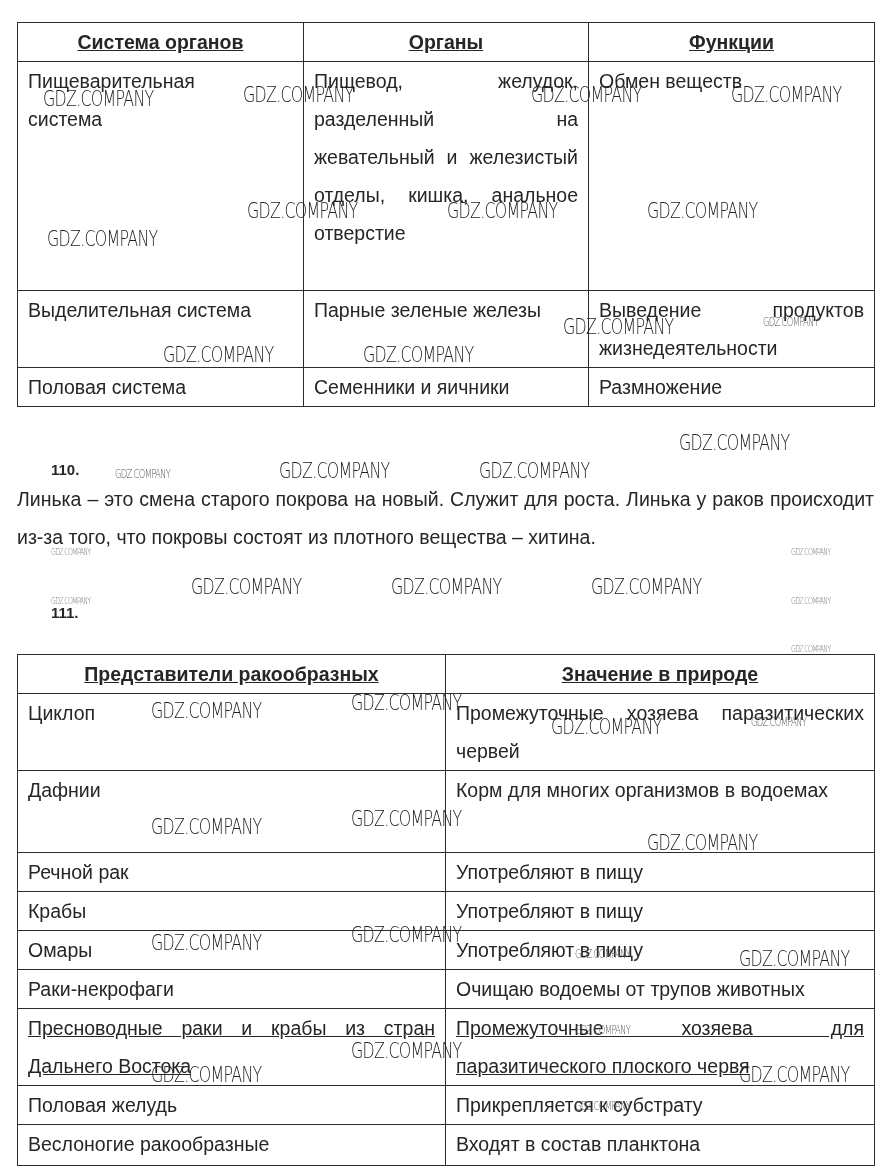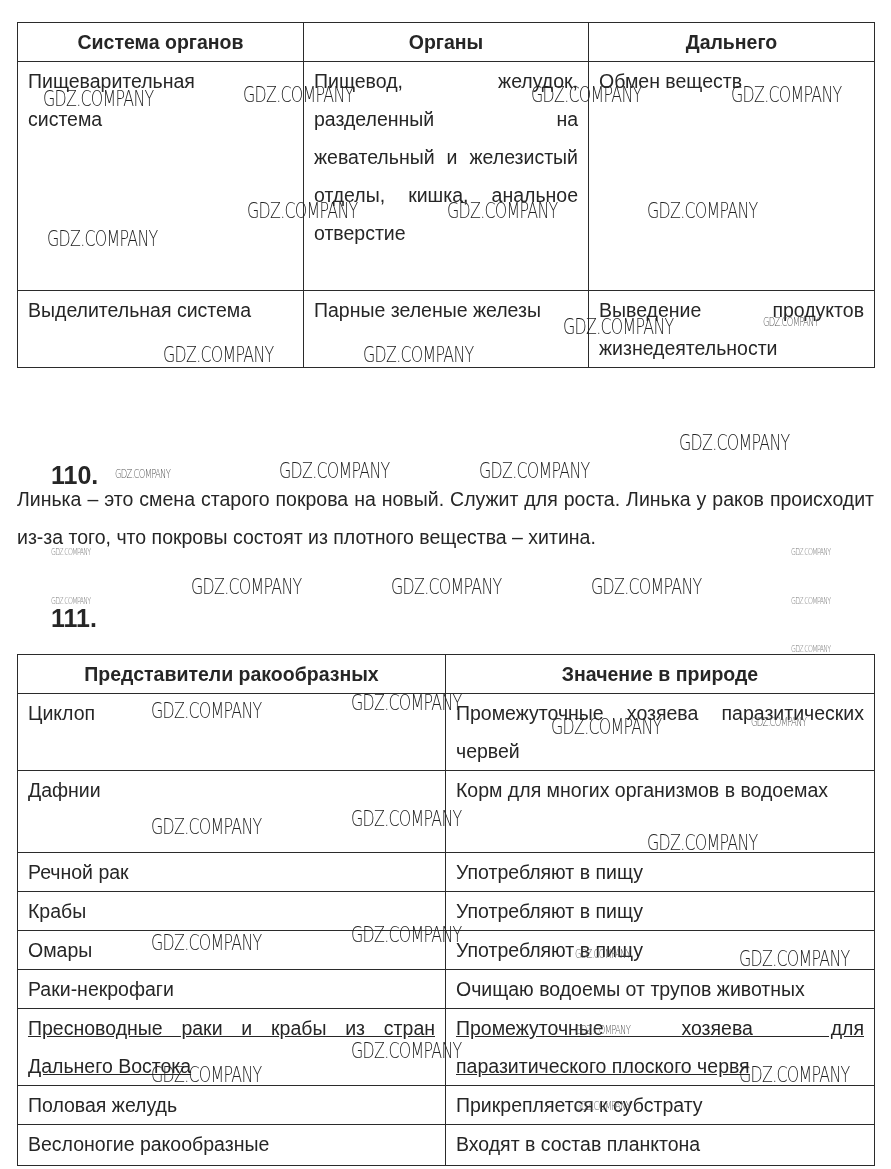--- a/index.html
+++ b/index.html
@@ -1,23 +1,23 @@
 <!DOCTYPE html>
 <html><head>
 <meta charset="utf-8">
 <style>
   html, body { margin: 0; padding: 0; background: #ffffff; }
   body { width: 891px; height: 1169px; position: relative; overflow: hidden;
          font-family: "Liberation Sans", sans-serif; color: #262626; }
   table { border-collapse: collapse; position: absolute; table-layout: fixed; }
   td, th { border: 1.5px solid #2b2b2b; vertical-align: top; padding: 0 10px;
            font-size: 19.5px; line-height: 38px; }
-  th { font-weight: bold; text-align: center; height: 38px; vertical-align: middle; line-height: 26px; }
+  th { font-weight: bold; text-align: center; height: 38px; vertical-align: middle; line-height: 26px; text-decoration: underline; }
   .just-last { text-align: justify; }
-  .num { position: absolute; font-weight: bold; font-size: 25px; }
+  .num { position: absolute; font-weight: bold; font-size: 15px; }
   .para { position: absolute; left: 17px; width: 857px; font-size: 19.5px; line-height: 38px;
           text-align: justify; }
   .wm { position: absolute; font-family: "DejaVu Sans", sans-serif; font-weight: 200;
         color: #222; letter-spacing: -1px; transform: scaleX(0.72); transform-origin: left top;
         white-space: nowrap; pointer-events: none; }
   .wm.big { font-size: 22px; }
   .wm.small { font-size: 12px; transform: scaleX(0.7); color: #555; }
   .wm.tiny { font-size: 9px; transform: scaleX(0.7); color: #777; }
 </style>
 </head>
@@ -26,33 +26,38 @@
 <table style="left:17px; top:22px; width:857px;">
   <colgroup>
       <col style="width:286px">
       <col style="width:285px">
       <col style="width:286px">
     </colgroup>
   <tbody>
       <tr>
     <th>Система органов</th>
     <th>Органы</th>
-    <th>Дальнего</th>
+    <th>Функции</th>
   </tr>
   <tr style="height:229px;">
     <td>
           <span style="display:block; width:200px; line-height:38px;">Пищеварительная система</span>
         </td>
     <td class="just-last">Пищевод, желудок, разделенный на жевательный и железистый отделы, кишка, анальное отверстие</td>
     <td>Обмен веществ</td>
   </tr>
   <tr style="height:77px;">
     <td>Выделительная система</td>
     <td>Парные зеленые железы</td>
     <td class="just-last">Выведение продуктов жизнедеятельности</td>
+  </tr>
+  <tr style="height:39px;">
+    <td>Половая система</td>
+    <td>Семенники и яичники</td>
+    <td>Размножение</td>
   </tr>
 </tbody>
   </table>
 
 <div class="num" style="left:51px; top:461px;">110.</div>
 <div class="para" style="top:480px;">Линька – это смена старого покрова на новый. Служит для роста. Линька у раков происходит из-за того, что покровы состоят из плотного вещества – хитина.</div>
 
 <div class="num" style="left:51px; top:604px;">111.</div>
 
 <table style="left:17px; top:654px; width:857px;">

